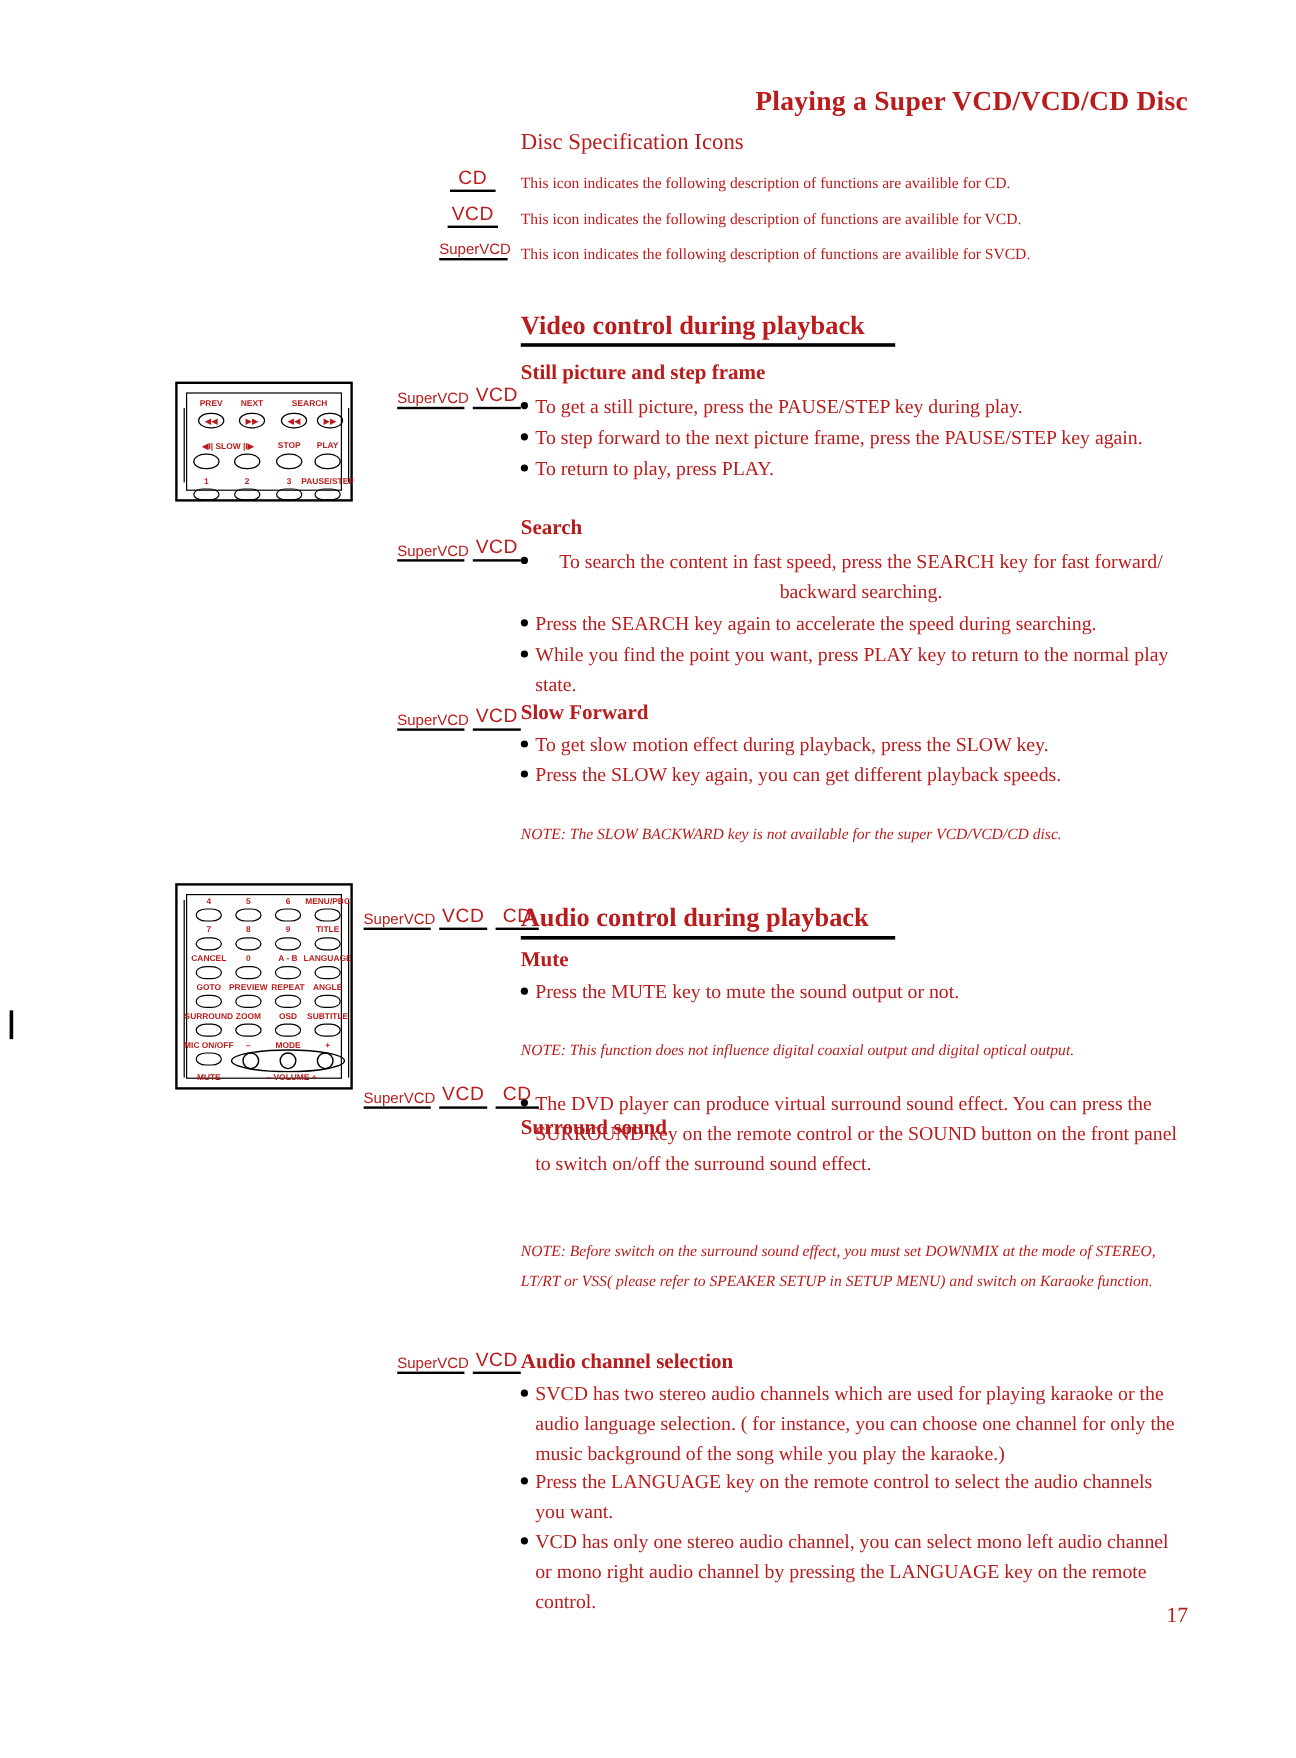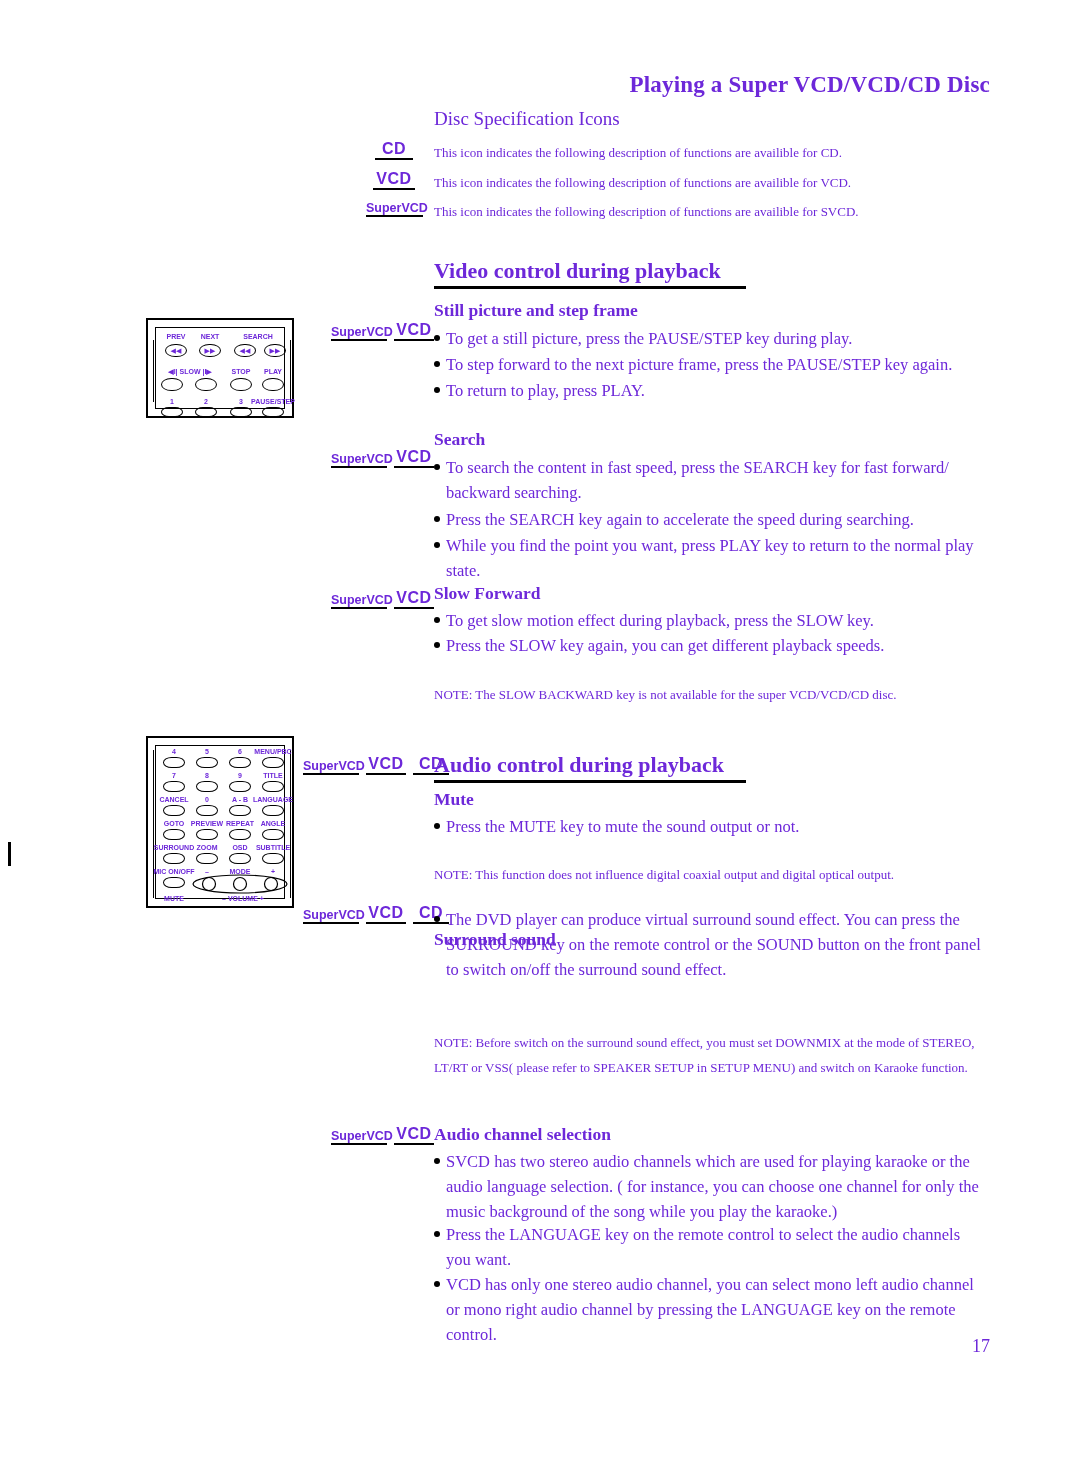--- a/index.html
+++ b/index.html
@@ -6,21 +6,21 @@
     margin: 0;
     padding: 0;
     background: #ffffff;
   }
   .page {
     position: relative;
     width: 1080px;
     height: 1465px;
     background: #ffffff;
     font-family: "Liberation Serif", serif;
-    color: #6d28d9;
+    color: #b91c1c;
     overflow: hidden;
   }
 
   
   .header-title {
     position: absolute;
     right: 90px;
     top: 72px;
     font-size: 23px;
     font-weight: bold;
@@ -46,21 +46,21 @@
   .bold-sub {
     position: absolute;
     font-size: 17.5px;
     font-weight: bold;
   }
   .para {
     position: absolute;
     font-size: 13px;
     line-height: 25px;
   }
-  .para.italic { }
+  .para.italic { font-style: italic; }
   .bullet {
     position: absolute;
     font-size: 16.5px;
     line-height: 25px;
   }
   .bullet .dot {
     position: absolute;
     left: 0;
     top: 9px;
     width: 6px;
@@ -70,21 +70,21 @@
   }
   .bullet .txt {
     display: block;
     padding-left: 12px;
   }
 
   
   .badge {
     position: absolute;
     font-family: "Liberation Sans", sans-serif;
-    font-weight: bold;
+    font-weight: normal;
     text-align: center;
     border-bottom: 2.5px solid #000;
     line-height: 1.05;
     white-space: nowrap;
   }
   .badge.cd   { font-size: 16px; letter-spacing: 0.5px; }
   .badge.vcd  { font-size: 16px; letter-spacing: 0.5px; }
   .badge.svcd { font-size: 12.5px; letter-spacing: 0px; }
 
   .badge-row { position: absolute; }
@@ -189,21 +189,21 @@
       <span class="dot"></span>
       <span class="txt">To return to play, press PLAY.</span>
     </div>
 
   <div class="bold-sub" style="left:434px; top:429px;">Search</div>
   <div class="badge-row" style="left:331px; top:449px;">
     <span class="badge svcd" style="width:56px;">SuperVCD</span><span class="badge vcd" style="width:40px;">VCD</span>
   </div>
   <div class="bullet" style="left:434px; top:455px; width:555px; text-indent:0;">
       <span class="dot"></span>
-      <span class="txt" style="padding-left:12px;">To search the content in fast speed, press the SEARCH key for fast forward/ backward searching.</span>
+      <span class="txt" style="padding-left:12px;text-align:center;">To search the content in fast speed, press the SEARCH key for fast forward/ backward searching.</span>
     </div>
   <div class="bullet" style="left:434px; top:507px; width:560px;">
       <span class="dot"></span>
       <span class="txt">Press the SEARCH key again to accelerate the speed during searching.</span>
     </div>
   <div class="bullet" style="left:434px; top:533px; width:570px;">
       <span class="dot"></span>
       <span class="txt">While you find the point you want, press PLAY key to return to the normal play state.</span>
     </div>
 

